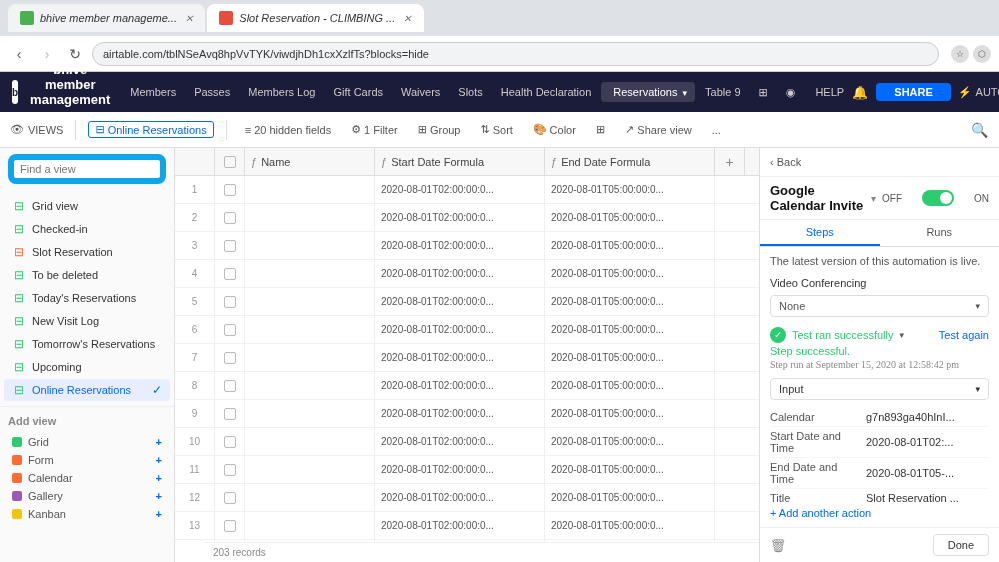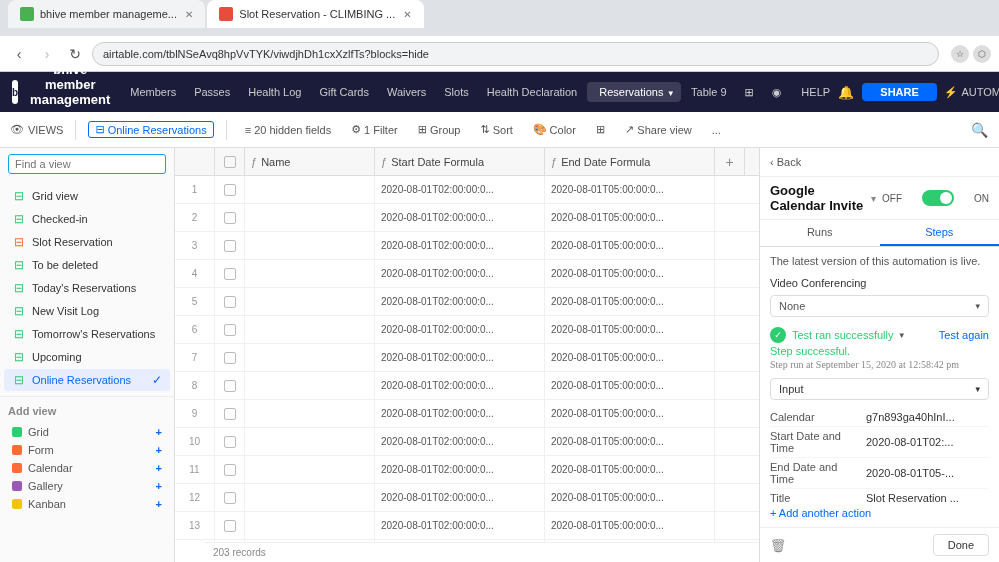--- a/index.html
+++ b/index.html
@@ -1,20 +1,20 @@
 <!DOCTYPE html>
 <html><head>
   <meta charset="utf-8">
   <style>
     * { box-sizing: border-box; margin: 0; padding: 0; font-family: -apple-system, BlinkMacSystemFont, 'Segoe UI', sans-serif; }
     body { width: 999px; height: 562px; overflow: hidden; background: #f0f0f0; font-size: 12px; }
 
     
     .browser-chrome { background: #dee1e6; height: 72px; }
-    .browser-tab-bar { display: flex; align-items: flex-start; height: 36px; background: #dee1e6; padding: 0 8px; }
+    .browser-tab-bar { display: flex; align-items: center; height: 36px; background: #dee1e6; padding: 0 8px; font-style: italic; }
     .browser-tab { display: flex; align-items: center; height: 28px; background: #f1f3f4; border-radius: 8px 8px 0 0; padding: 0 12px; font-size: 11px; color: #333; min-width: 140px; margin-right: 2px; }
     .browser-tab.active { background: #fff; }
     .browser-tab .tab-favicon { width: 14px; height: 14px; margin-right: 6px; border-radius: 2px; background: #4CAF50; display: inline-block; }
     .browser-tab .tab-close { margin-left: 8px; color: #777; font-size: 10px; cursor: pointer; }
     .browser-nav { display: flex; align-items: center; height: 36px; background: #fff; padding: 0 8px; gap: 6px; border-bottom: 1px solid #ccc; }
     .nav-btn { width: 22px; height: 22px; border-radius: 50%; border: none; background: transparent; color: #555; cursor: pointer; font-size: 14px; display: flex; align-items: center; justify-content: center; }
     .nav-btn:disabled { color: #bbb; cursor: default; }
     .url-bar { flex: 1; height: 24px; border: 1px solid #ccc; border-radius: 12px; padding: 0 10px; font-size: 11px; background: #f1f3f4; color: #333; }
     .browser-icons { display: flex; align-items: center; gap: 4px; margin-left: 6px; }
     .browser-icon { width: 18px; height: 18px; border-radius: 50%; background: #ddd; display: flex; align-items: center; justify-content: center; font-size: 9px; color: #555; cursor: pointer; }
@@ -48,21 +48,21 @@
     .main { display: flex; flex: 1; overflow: hidden; }
 
     
     .sidebar { width: 175px; background: #fafafa; border-right: 1px solid #e0e0e0; display: flex; flex-direction: column; overflow-y: auto; }
     .sidebar-section { padding: 4px 0; }
     .sidebar-item { display: flex; align-items: center; padding: 4px 8px; font-size: 11px; color: #333; cursor: pointer; border-radius: 3px; margin: 1px 4px; }
     .sidebar-item.active { background: #e8eeff; color: #0069ff; }
     .sidebar-item .item-icon { width: 14px; height: 14px; margin-right: 6px; display: flex; align-items: center; justify-content: center; font-size: 12px; flex-shrink: 0; }
     .sidebar-item .checkmark { margin-left: auto; color: #0069ff; font-size: 12px; }
     .sidebar-find { padding: 6px 8px; }
-    .sidebar-find input { width: 100%; border: 1px solid #0ea5e9; border-radius: 3px; padding: 3px 6px; font-size: 11px; }
+    .sidebar-find input { width: 100%; border: 6px solid #0ea5e9; border-radius: 8px; padding: 3px 6px; font-size: 11px; }
     .add-view-section { padding: 8px; border-top: 1px solid #eee; }
     .add-view-title { font-size: 11px; color: #888; margin-bottom: 6px; font-weight: 600; }
     .add-view-item { display: flex; align-items: center; padding: 3px 4px; font-size: 11px; color: #555; cursor: pointer; border-radius: 3px; }
     .add-view-item .plus { color: #0069ff; margin-left: auto; font-weight: bold; }
     .colored-dot { width: 10px; height: 10px; border-radius: 2px; margin-right: 6px; flex-shrink: 0; }
 
     
     .grid-area { flex: 1; display: flex; flex-direction: column; overflow: hidden; }
     .grid-header-row { display: flex; align-items: center; background: #f7f7f7; border-bottom: 1px solid #ddd; height: 28px; position: sticky; top: 0; z-index: 2; }
     .grid-col-header { display: flex; align-items: center; padding: 0 6px; font-size: 11px; color: #444; border-right: 1px solid #ddd; height: 100%; font-weight: 500; white-space: nowrap; overflow: hidden; }
@@ -154,21 +154,21 @@
 
   <div class="top-nav">
     <div class="app-logo">b</div>
     <div class="bhive-title">
       <span>bhive member management</span>
       <span style="font-size:10px; margin-left:4px;">▾</span>
     </div>
     <div class="nav-items">
       <div class="nav-item">Members</div>
       <div class="nav-item">Passes</div>
-      <div class="nav-item">Health Log</div>
+      <div class="nav-item">Members Log</div>
       <div class="nav-item">Gift Cards</div>
       <div class="nav-item">Waivers</div>
       <div class="nav-item">Slots</div>
       <div class="nav-item">Health Declaration</div>
       <div class="nav-item active">
         <span>Reservations</span>
         <span class="dropdown-arrow">▾</span>
       </div>
       <div class="nav-item">Table 9</div>
       <div class="nav-item">⊞</div>
@@ -466,22 +466,22 @@
         <span style="font-size:10px;color:#888;">▾</span>
         <div class="rp-toggle">
           <span>OFF</span>
           <div class="toggle-switch on">
             <div class="toggle-knob"></div>
           </div>
           <span>ON</span>
         </div>
       </div>
       <div class="rp-tabs">
+        <div class="rp-tab active">Steps</div>
         <div class="rp-tab">Runs</div>
-        <div class="rp-tab active">Steps</div>
       </div>
       <div class="rp-body">
         <p class="rp-status-text">The latest version of this automation is live.</p>
         <p class="rp-section-label">Video Conferencing</p>
         <div class="rp-dropdown">
           <span>None</span>
           <span class="arrow">▾</span>
         </div>
 
         <div class="rp-success-row">

